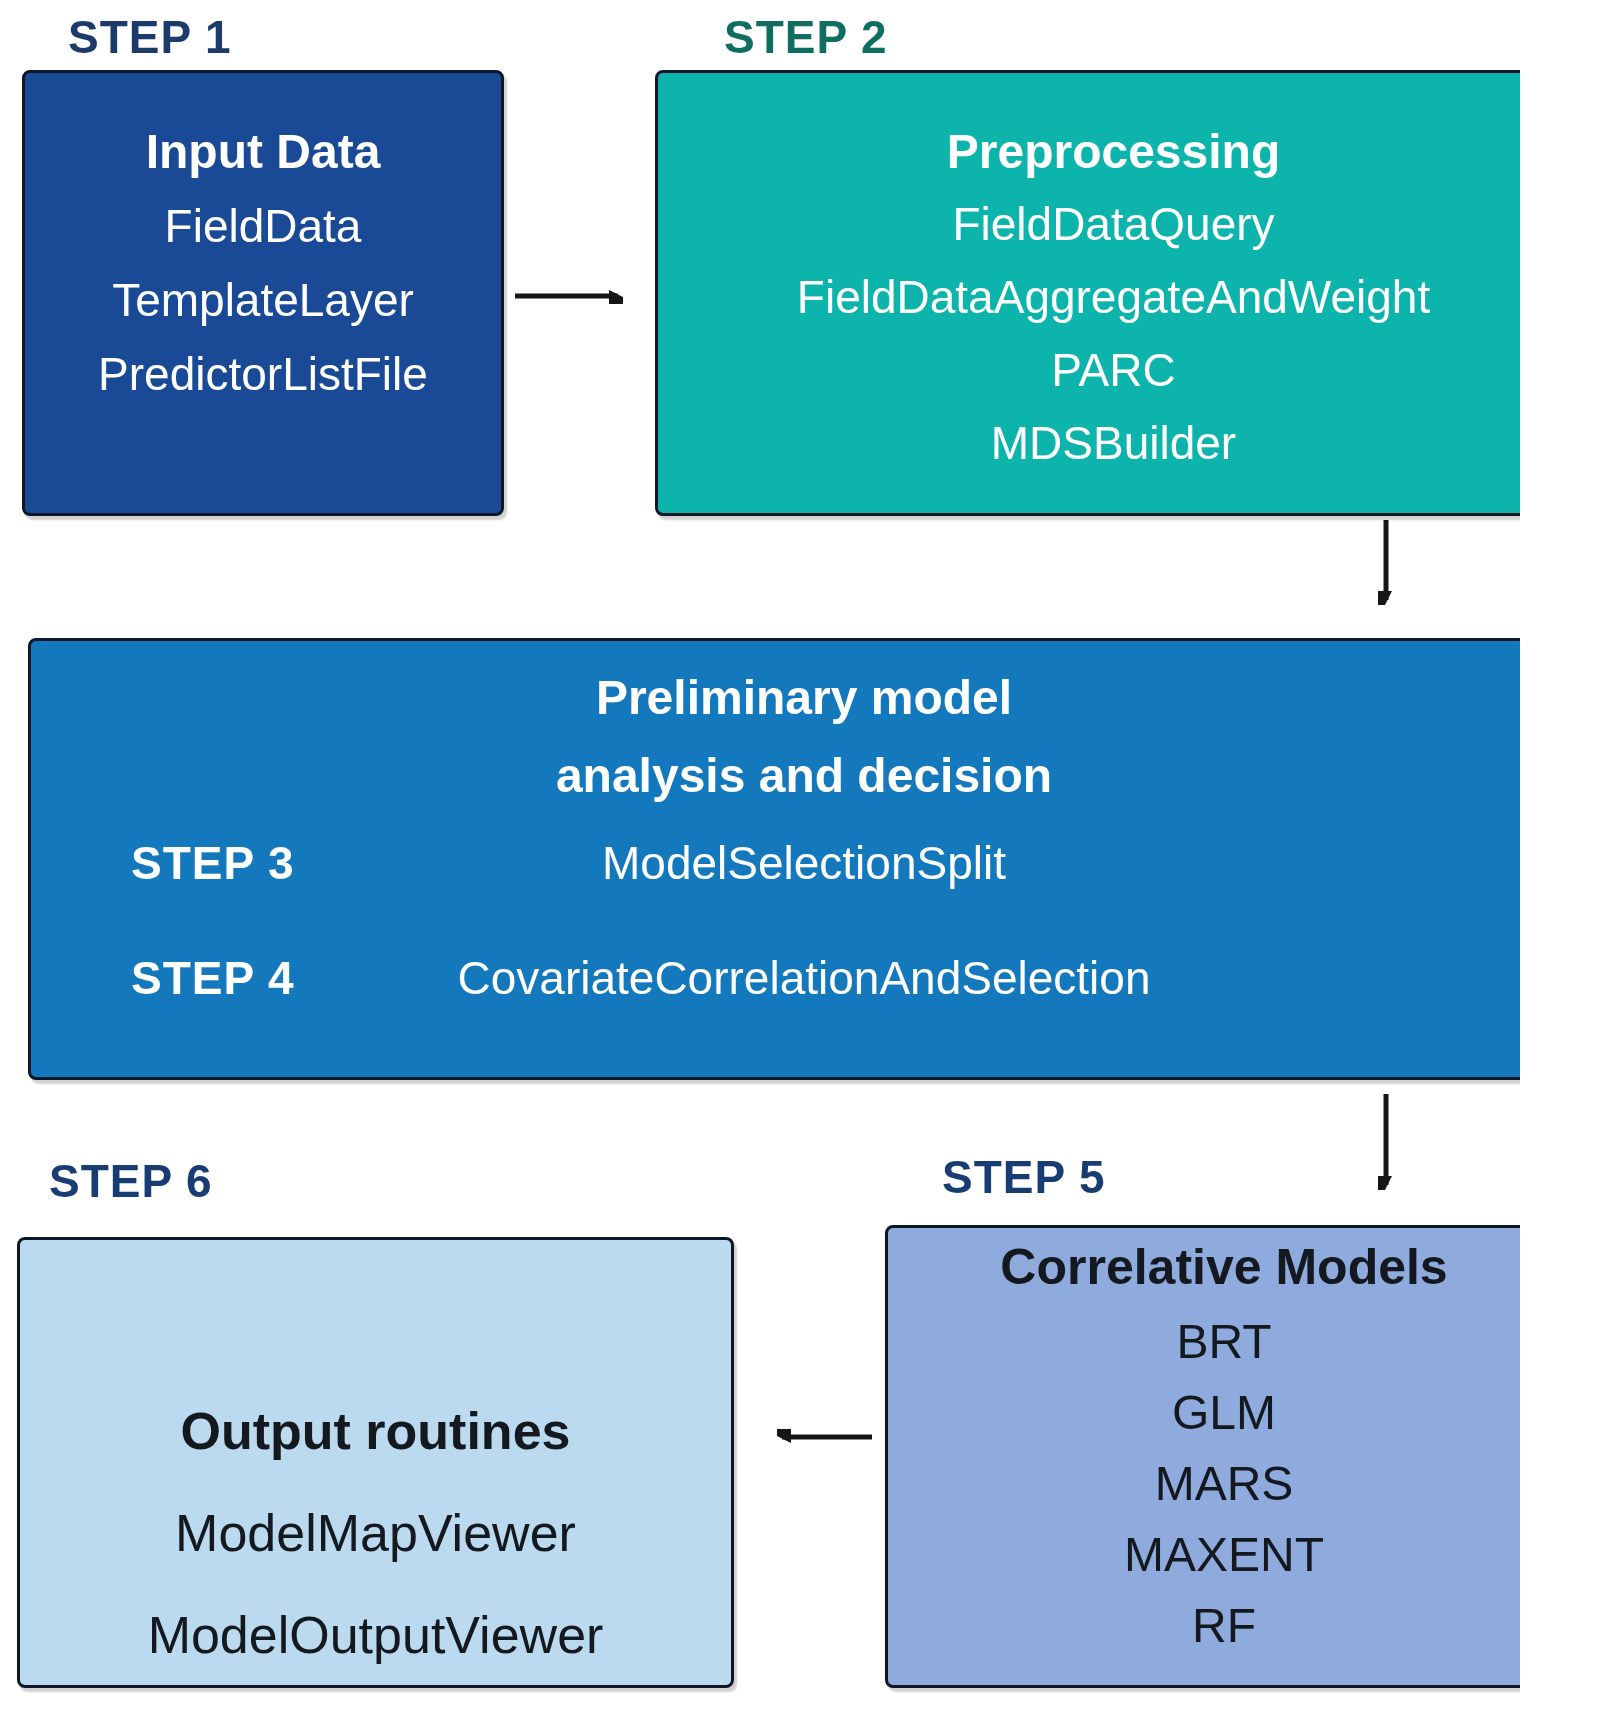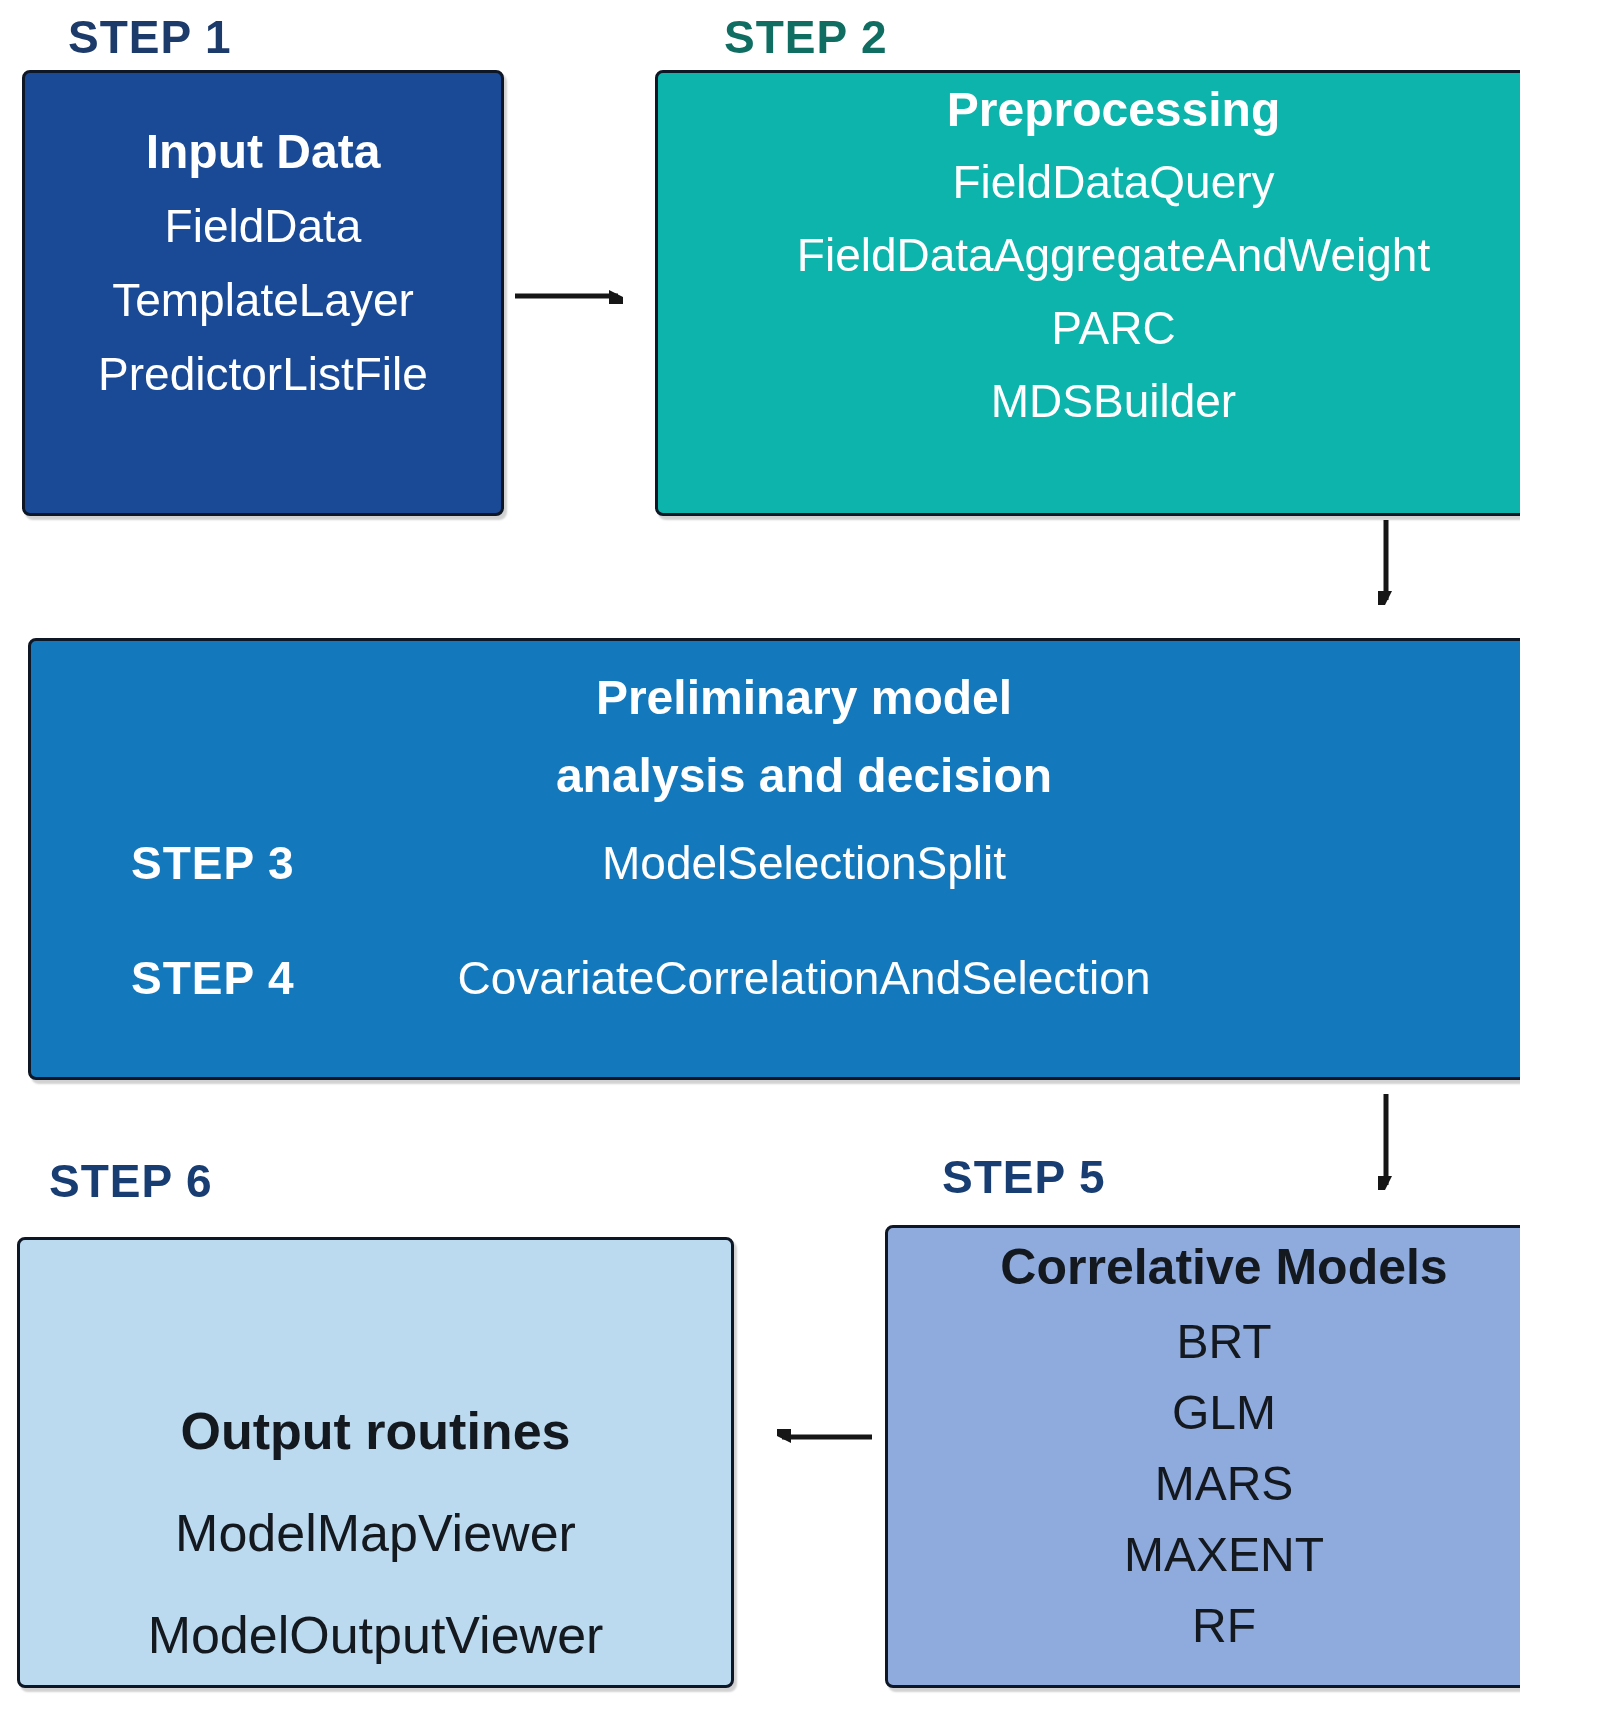--- a/index.html
+++ b/index.html
@@ -41,21 +41,21 @@
     background:var(--step1_fill,#1a4a96);
     color:var(--box_text_light,#fff);
     padding-top:42px;font-size:46px;line-height:74px;
   }
   #box-step1 .title{font-size:48px;}
 
   #box-step2{
     left:655px;top:70px;width:917px;height:446px;
     background:var(--step2_fill,#0db4ac);
     color:var(--box_text_light,#fff);
-    font-size:46px;line-height:73px;
+    padding-top:42px;font-size:46px;line-height:73px;
   }
   #box-step2 .title{font-size:48px;}
 
   #box-step34{
     left:28px;top:638px;width:1552px;height:442px;
     background:var(--step34_fill,#1478bd);
     color:var(--box_text_light,#fff);
   }
   #box-step34 .pm-title{
     padding-top:18px;

